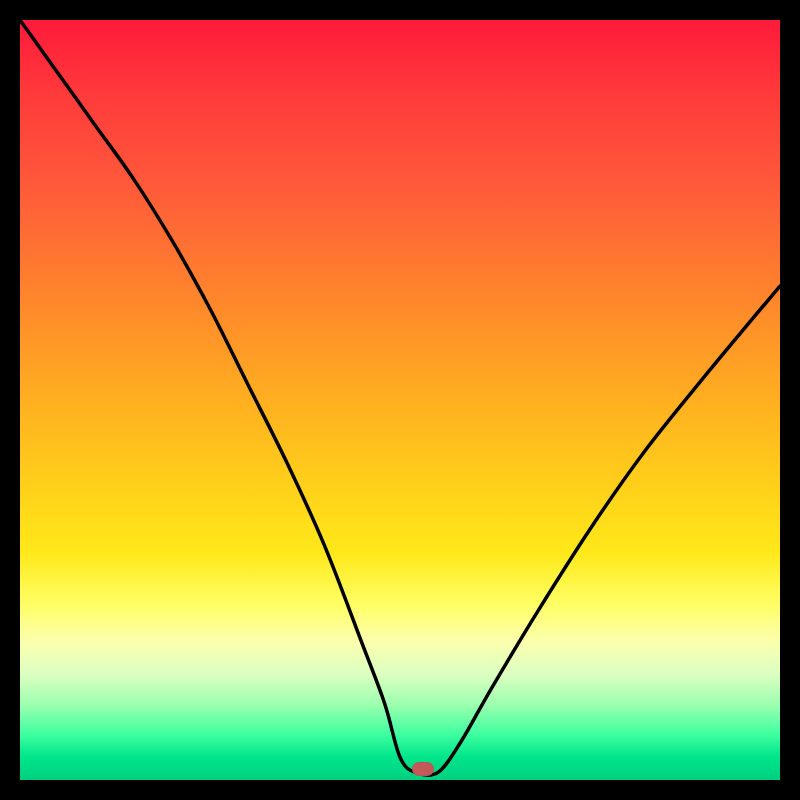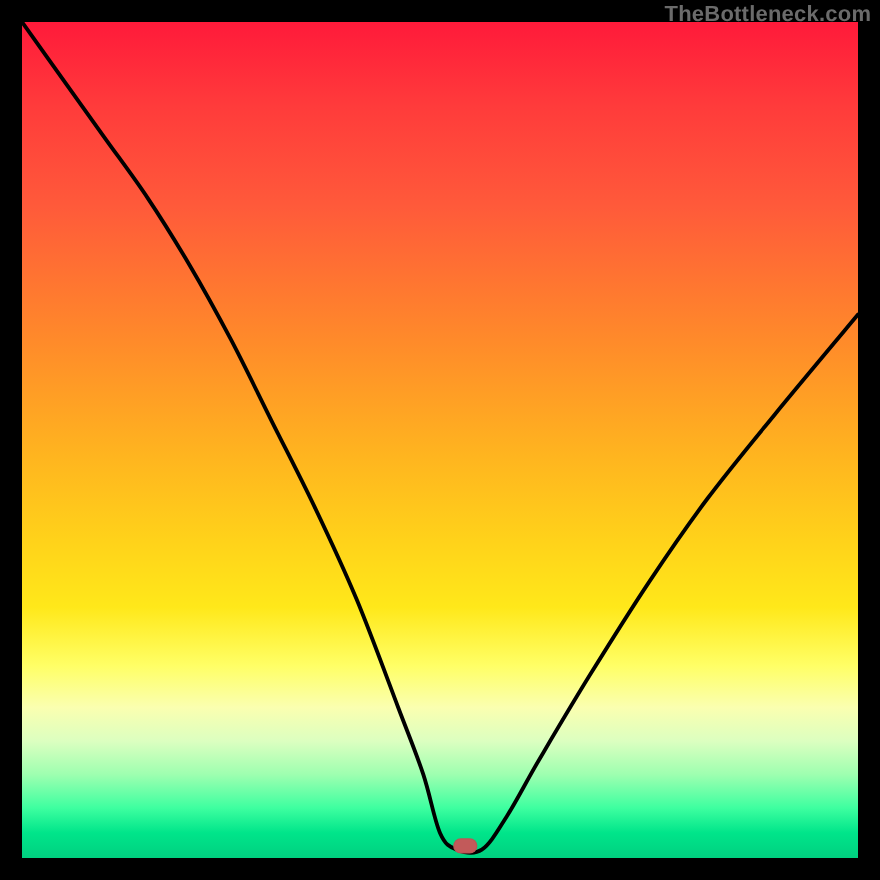--- a/index.html
+++ b/index.html
@@ -66,20 +66,19 @@
     border-radius: 8px;
     background: #c25a5a;
     transform: translate(-50%, -50%);
     box-shadow: 0 0 0 1px rgba(0,0,0,0.05) inset;
   }
 </style>
 </head>
 <body>
 
 <div class="frame">
-  <div class="watermark">TheBottleneck.com</div>
   <div class="plot-area">
     <svg class="curve" viewBox="0 0 760 760" preserveAspectRatio="none">
       <path id="curve-path" d="M 0.0 0.0 C 6.3 8.9, 25.3 35.5, 38.0 53.2 C 50.7 70.9, 63.3 88.7, 76.0 106.4 C 88.7 124.1, 101.3 140.6, 114.0 159.6 C 126.7 178.6, 139.3 198.9, 152.0 220.4 C 164.7 241.9, 177.3 264.7, 190.0 288.8 C 202.7 312.9, 215.3 339.5, 228.0 364.8 C 240.7 390.1, 253.3 414.2, 266.0 440.8 C 278.7 467.4, 291.3 494.0, 304.0 524.4 C 316.7 554.8, 331.9 596.6, 342.0 623.2 C 352.1 649.8, 358.5 665.0, 364.8 684.0 C 371.1 703.0, 374.9 725.8, 380.0 737.2 C 385.1 748.6, 388.9 749.9, 395.2 752.4 C 401.5 754.9, 410.4 757.5, 418.0 752.4 C 425.6 747.3, 431.9 735.9, 440.8 722.0 C 449.7 708.1, 458.5 690.3, 471.2 668.8 C 483.9 647.3, 500.3 619.4, 516.8 592.8 C 533.3 566.2, 552.3 535.8, 570.0 509.2 C 587.7 482.6, 604.2 458.5, 623.2 433.2 C 642.2 407.9, 661.2 385.1, 684.0 357.2 C 706.8 329.3, 747.3 281.2, 760.0 266.0" fill="none" stroke="#000" stroke-width="3.5" stroke-linejoin="round" stroke-linecap="round"></path>
     </svg>
     <div id="marker" class="marker" style="left: 402.8px; top: 748.6px;"></div>
   </div>
 </div>
 
 </body></html>

